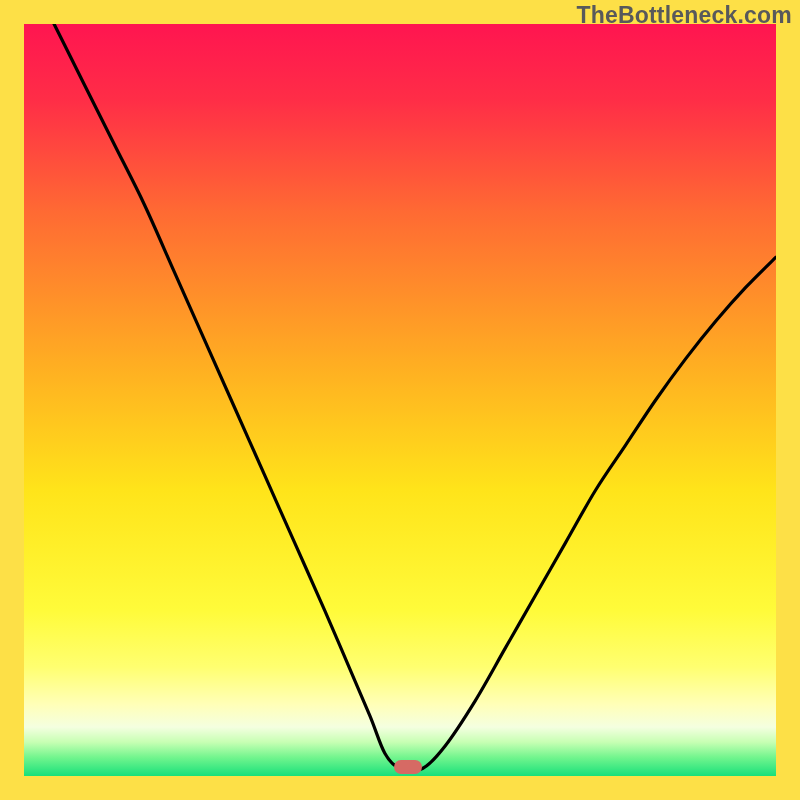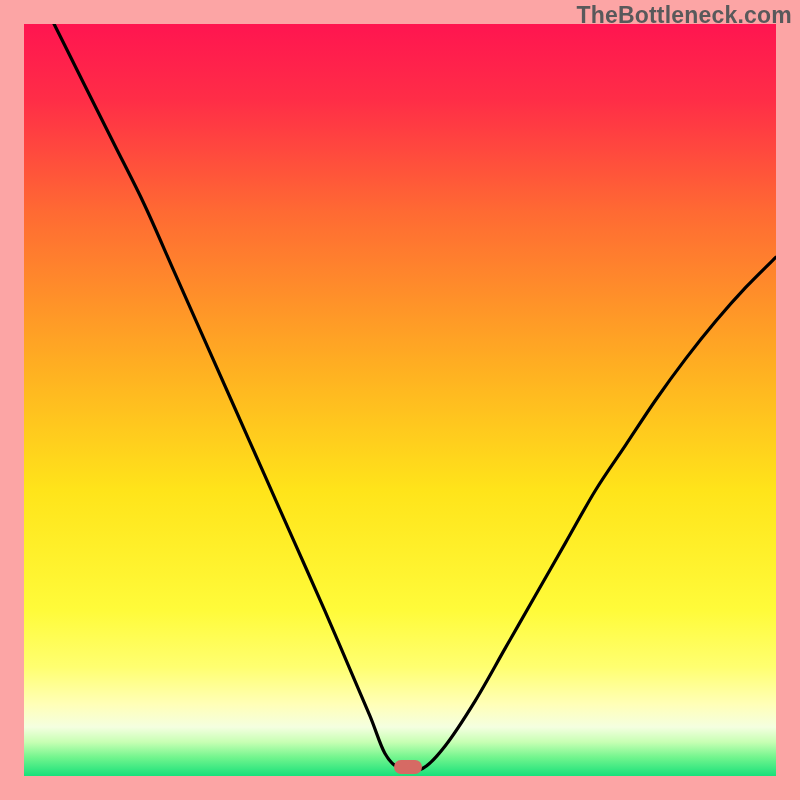--- a/index.html
+++ b/index.html
@@ -7,21 +7,21 @@
     padding: 0;
     width: 800px;
     height: 800px;
     background: #000;
     overflow: hidden;
   }
   .stage {
     position: relative;
     width: 800px;
     height: 800px;
-    background: #fca5a5;
+    background: #fde047;
   }
   .plot-area {
     position: absolute;
     left: 24px;
     top: 24px;
     width: 752px;
     height: 752px;
     overflow: hidden;
   }
   .gradient {

